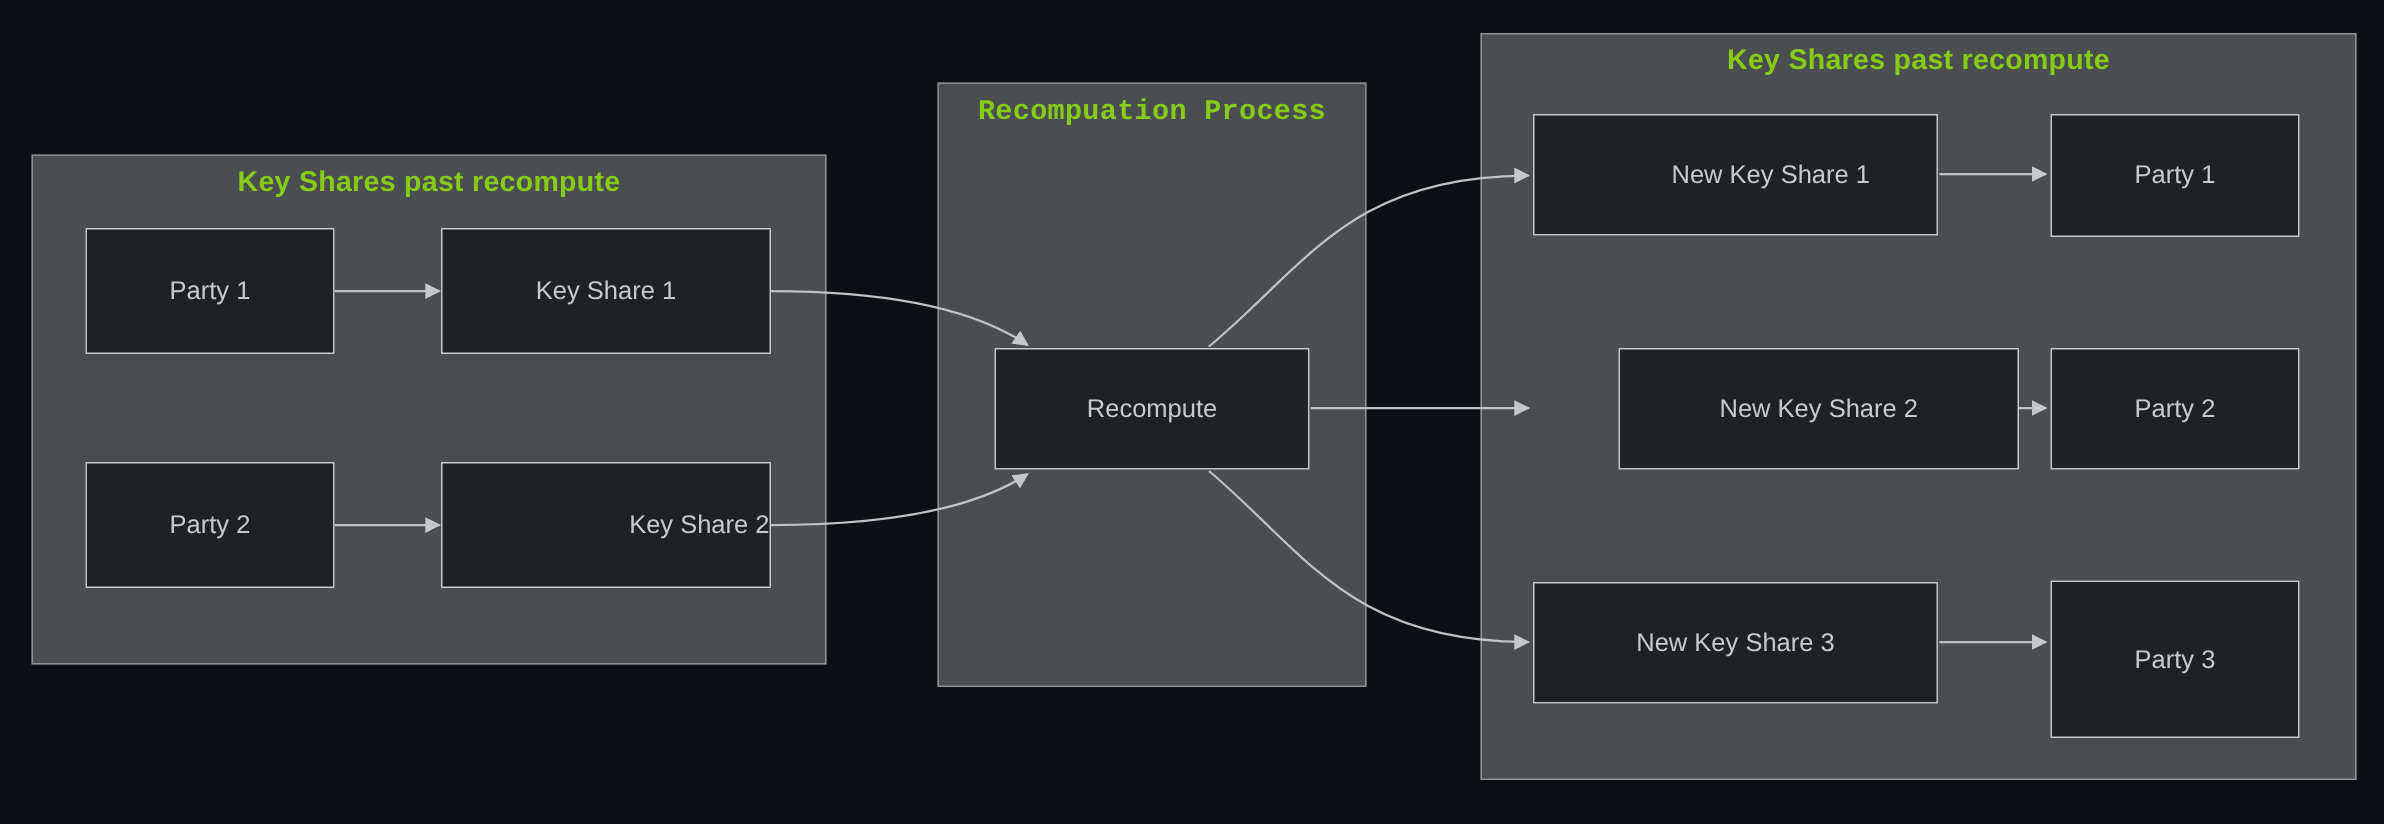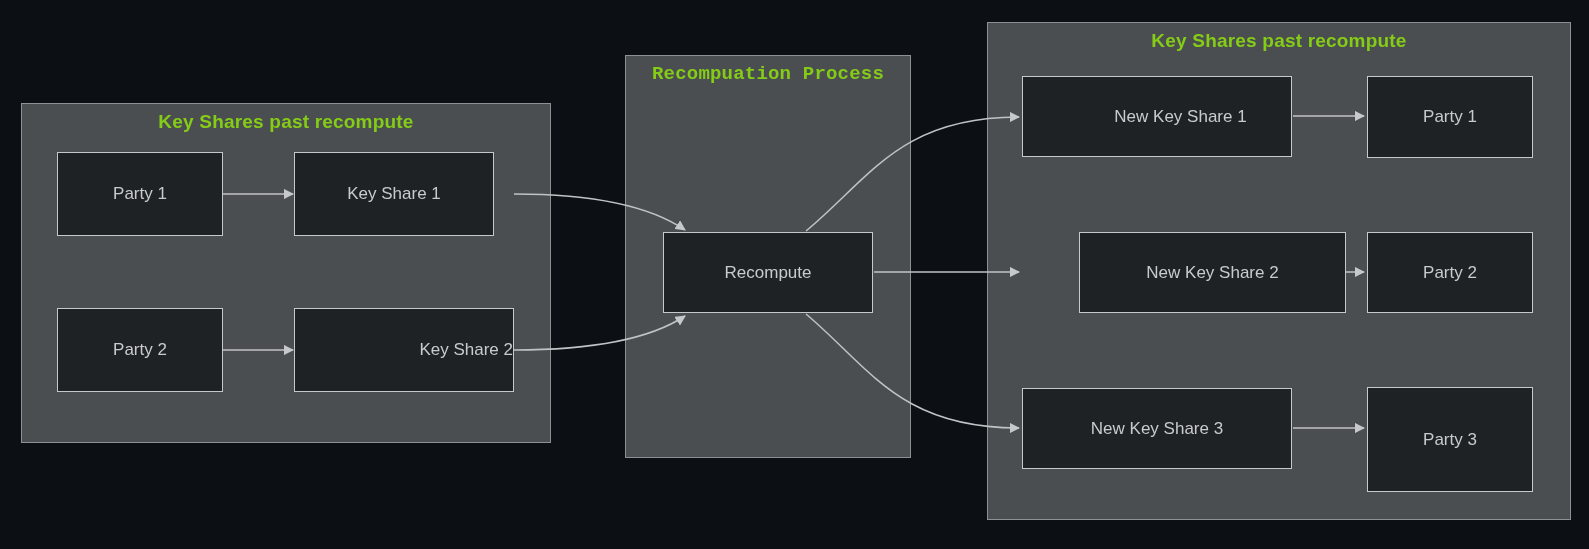--- a/index.html
+++ b/index.html
@@ -39,21 +39,21 @@
     fill:none;
     stroke:#c0c3c6;
     stroke-width:1.5;
   }
   
   #cluster-prior   { left:21px;  top:103px; width:530px; height:340px; }
   #cluster-process { left:625px; top:55px;  width:286px; height:403px;font-family:Liberation Mono, monospace; }
   #cluster-past    { left:987px; top:22px;  width:584px; height:498px; }
   
   #n-party1-prior { left:57px;   top:152px; width:166px; height:84px; }
-  #n-keyshare1    { left:294px;  top:152px; width:200px; height:84px; }
+  #n-keyshare1    { left:294px;  top:152px; width:220px; height:84px; }
   #n-party2-prior { left:57px;   top:308px; width:166px; height:84px; }
   #n-keyshare2    { left:294px;  top:308px; width:220px; height:84px;justify-content:flex-end; }
   #n-recompute    { left:663px;  top:232px; width:210px; height:81px;text-align:center; }
   #n-nks1         { left:1022px; top:76px;  width:270px; height:81px;padding-left:47px; }
   #n-party1-past  { left:1367px; top:76px;  width:166px; height:82px; }
   #n-nks2         { left:1056px; top:232px; width:267px; height:81px;margin-left:23px; }
   #n-party2-past  { left:1367px; top:232px; width:166px; height:81px; }
   #n-nks3         { left:1022px; top:388px; width:270px; height:81px; }
   #n-party3-past  { left:1367px; top:387px; width:166px; height:105px; }
 </style>

